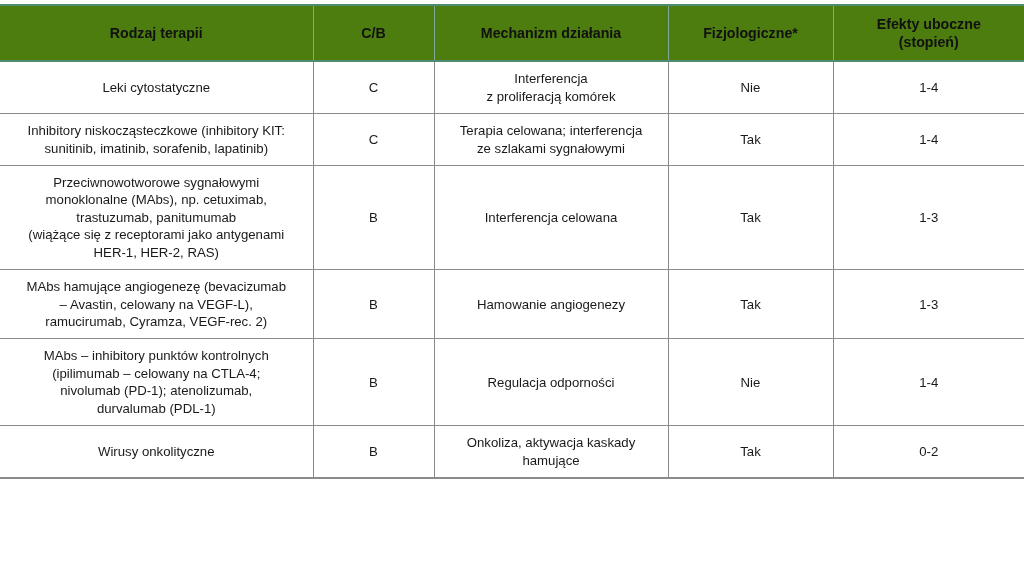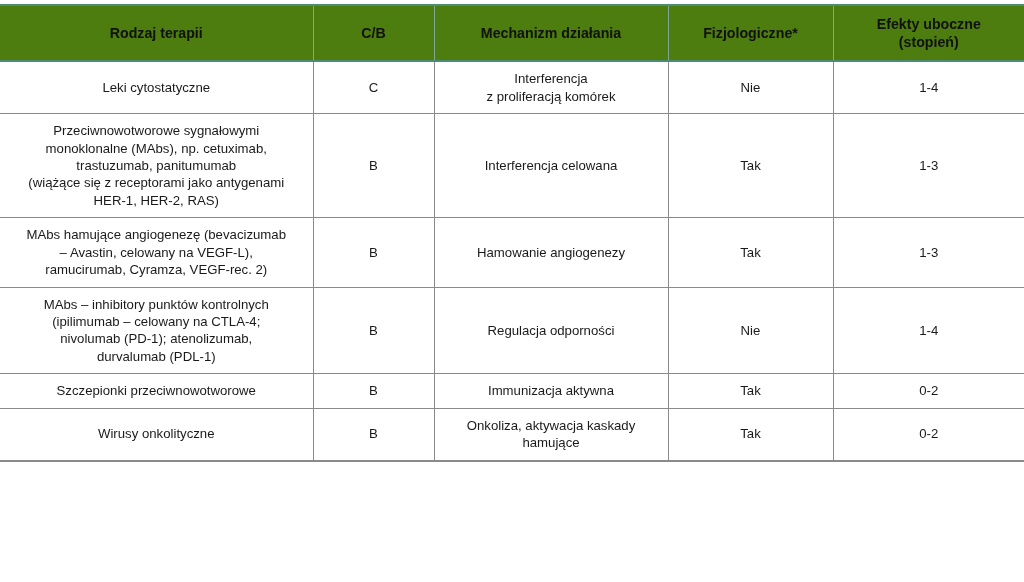--- a/index.html
+++ b/index.html
@@ -106,20 +106,33 @@
         <td class="col-type">Leki cytostatyczne</td>
         <td class="col-cb">C</td>
         <td class="col-mech">
           <div>Interferencja</div>
           <div>z proliferacją komórek</div>
         </td>
         <td class="col-phys">Nie</td>
         <td class="col-side">1-4</td>
       </tr>
 
+      <tr>
+        <td class="col-type">
+          <div>Inhibitory niskocząsteczkowe (inhibitory KIT:</div>
+          <div>sunitinib, imatinib, sorafenib, lapatinib)</div>
+        </td>
+        <td class="col-cb">C</td>
+        <td class="col-mech">
+          <div>Terapia celowana; interferencja</div>
+          <div>ze szlakami sygnałowymi</div>
+        </td>
+        <td class="col-phys">Tak</td>
+        <td class="col-side">1-4</td>
+      </tr>
 
       <tr>
         <td class="col-type">
           <div>Przeciwnowotworowe sygnałowymi</div>
           <div>monoklonalne (MAbs), np. cetuximab,</div>
           <div>trastuzumab, panitumumab</div>
           <div>(wiążące się z receptorami jako antygenami</div>
           <div>HER-1, HER-2, RAS)</div>
         </td>
         <td class="col-cb">B</td>
@@ -147,27 +160,20 @@
           <div>nivolumab (PD-1); atenolizumab,</div>
           <div>durvalumab (PDL-1)</div>
         </td>
         <td class="col-cb">B</td>
         <td class="col-mech">Regulacja odporności</td>
         <td class="col-phys">Nie</td>
         <td class="col-side">1-4</td>
       </tr>
 
 
-      <tr>
-        <td class="col-type">Szczepionki przeciwnowotworowe</td>
-        <td class="col-cb">B</td>
-        <td class="col-mech">Immunizacja aktywna</td>
-        <td class="col-phys">Tak</td>
-        <td class="col-side">0-2</td>
-      </tr>
 
       <tr>
         <td class="col-type">Wirusy onkolityczne</td>
         <td class="col-cb">B</td>
         <td class="col-mech">
           <div>Onkoliza, aktywacja kaskady</div>
           <div>hamujące</div>
         </td>
         <td class="col-phys">Tak</td>
         <td class="col-side">0-2</td>

